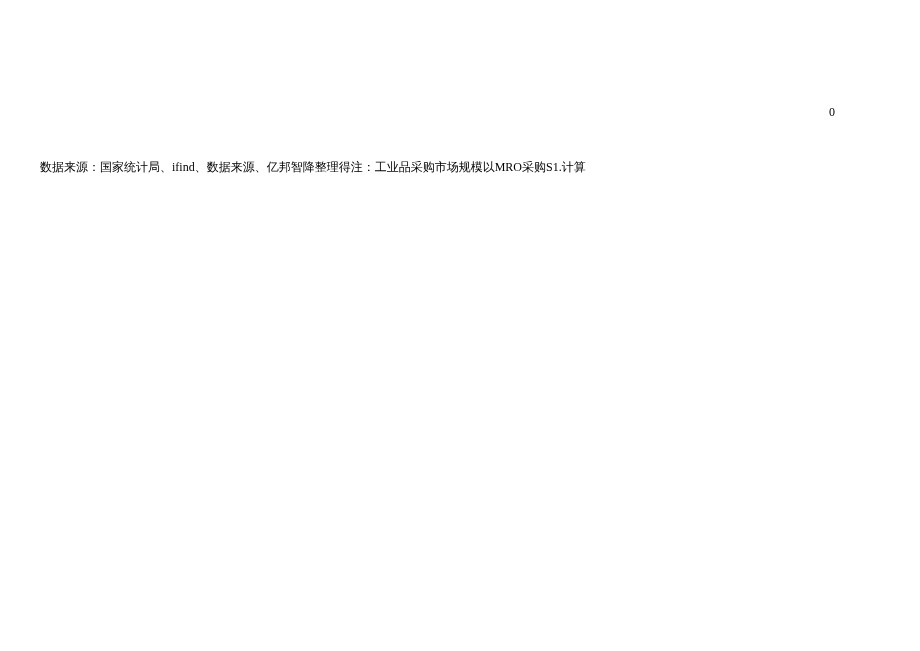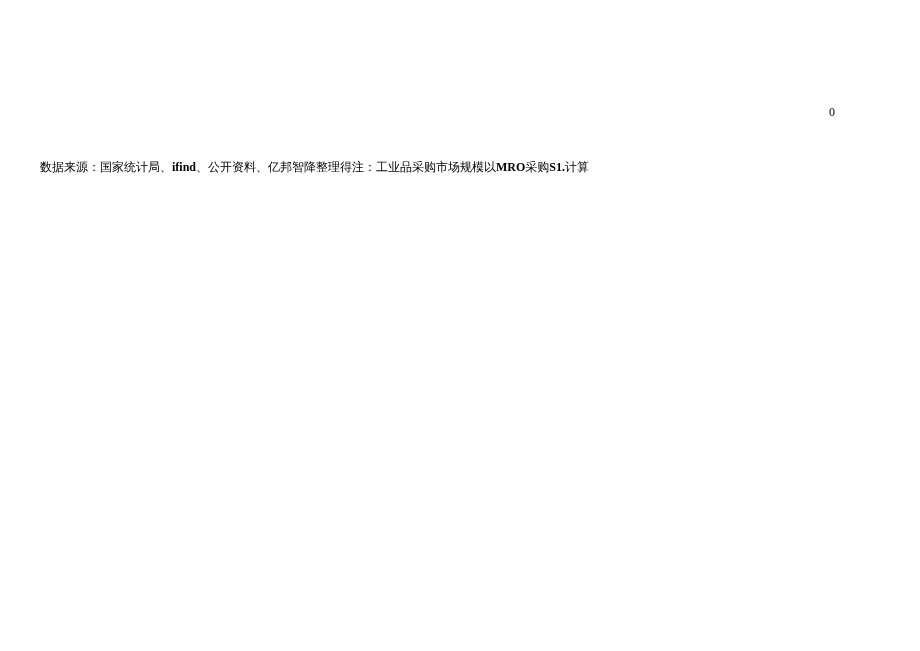--- a/index.html
+++ b/index.html
@@ -20,23 +20,23 @@
       font-size: 12px;
     }
     .source-line {
       position: absolute;
       left: 40px;
       top: 158px;
       font-size: 12px;
       line-height: 1.5;
     }
     .bold {
-      font-weight: bold;
+      font-weight: normal;
     }
   </style>
 </head>
 <body>
 
 <div class="marker">0</div>
 
 <div class="source-line">
-  <span>数据来源：国家统计局、</span><span class="bold">ifind</span><span>、公开资料、亿邦智降整理得注：工业品采购市场规模以</span><span class="bold">MRO</span><span>采购</span><span class="bold">S1.</span><span>计算</span>
+  <span>数据来源：国家统计局、</span><span class="bold">ifind</span><span>、数据来源、亿邦智降整理得注：工业品采购市场规模以</span><span class="bold">MRO</span><span>采购</span><span class="bold">S1.</span><span>计算</span>
 </div>
 
 </body></html>

